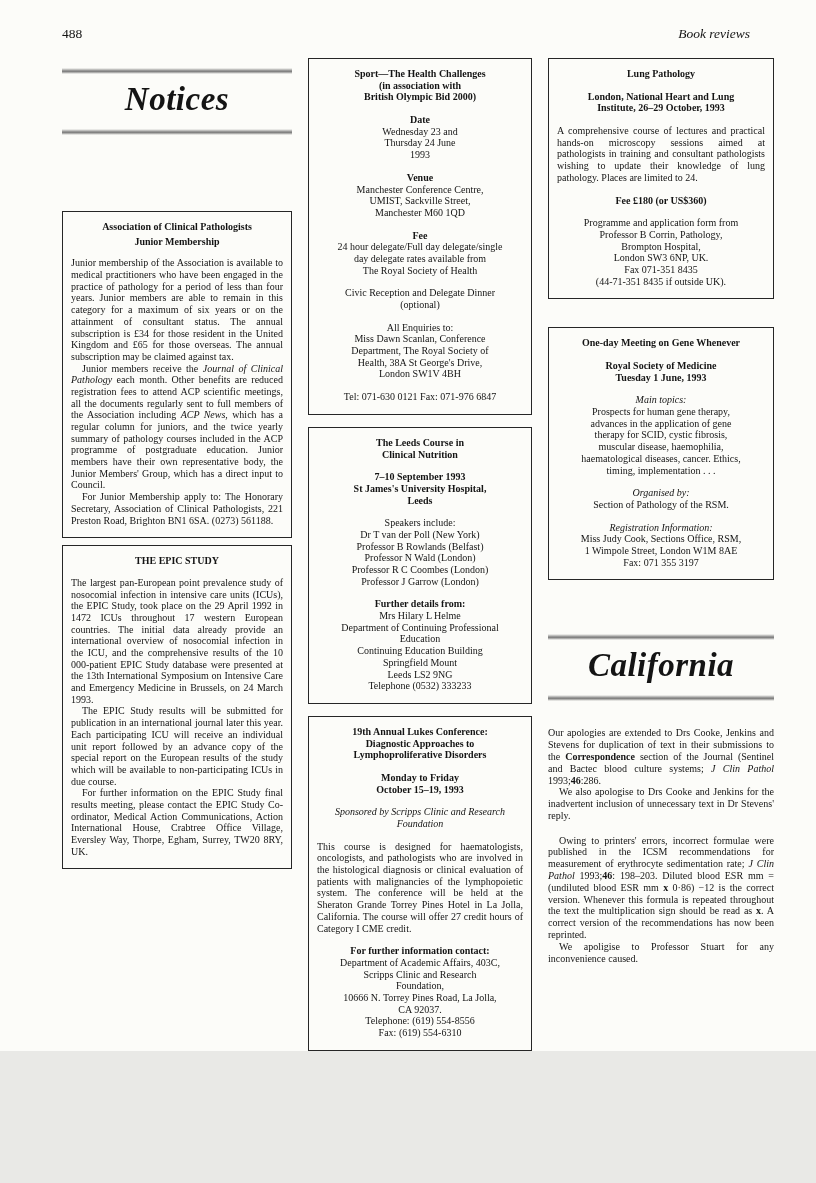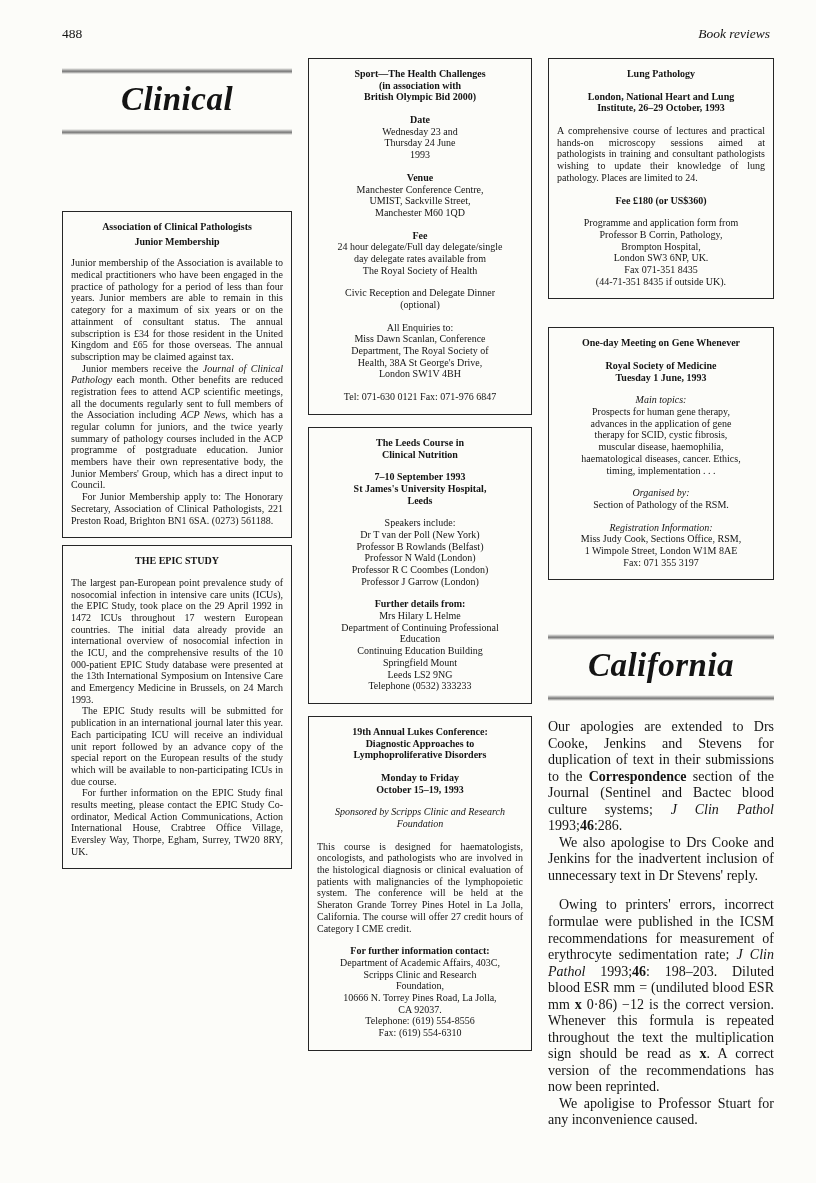--- a/index.html
+++ b/index.html
@@ -1,20 +1,20 @@
 <!DOCTYPE html>
 <html><head>
 <meta charset="utf-8">
 <style>
   * { margin:0; padding:0; box-sizing:border-box; }
   html,body { background:#e9e9e6; }
   body { font-family:"Liberation Serif", serif; color:#141414; }
   .page {
-    width:816px; height:1183px; background:#fcfcf9; margin:0 auto;
-    padding:26px 46px 20px 62px; overflow:hidden; position:relative;
+    width:816px; height:1051px; background:#fcfcf9; margin:0 auto;
+    padding:26px 66px 20px 62px; overflow:hidden; position:relative;
   }
   .pagehead { display:flex; justify-content:space-between; font-size:13.5px; }
   .pagenum { font-weight:normal; }
   .runhead { font-style:italic; }
   .cols { display:flex; gap:16px; margin-top:16px; align-items:flex-start; }
   .col1 { width:230px; flex:0 0 230px; }
   .col2 { width:224px; flex:0 0 224px; }
   .col3 { width:226px; flex:0 0 226px; }
 
   .heading-block { text-align:center; }
@@ -32,39 +32,39 @@
   .bold { font-weight:bold; }
   .blk { margin-top:11px; }
   .body-first { margin-top:10px; }
   p { margin:0; }
 
   .acp-box { margin-top:76px; }
   .epic-box { margin-top:7px; }
   .col2 .box + .box { margin-top:12px; }
   .gene-box { margin-top:28px; }
   .corrections-heading { margin-top:54px; }
-  .corrections-text { margin-top:18px; font-size:14px; line-height:1.18; }
+  .corrections-text { margin-top:26px; font-size:10px; line-height:1.18; }
   .gap-above { margin-top:13px; }
 </style>
 </head>
 <body>
 
 <div class="page">
 
   <div class="pagehead">
     <span class="pagenum">488</span>
     <span class="runhead">Book reviews</span>
   </div>
 
   <div class="cols">
 
     <div class="col col1">
       <div class="heading-block notices-heading">
         <div class="rule"></div>
-        <div class="bigtitle">Clinical</div>
+        <div class="bigtitle">Notices</div>
         <div class="rule"></div>
       </div>
 
       <div class="box acp-box">
         <div class="btitle">Association of Clinical Pathologists</div>
         <div class="btitle subtitle">Junior Membership</div>
         <p class="just body-first">Junior membership of the Association is available to medical practitioners who have been engaged in the practice of pathology for a period of less than four years. Junior members are able to remain in this category for a maximum of six years or on the attainment of consultant status. The annual subscription is £34 for those resident in the United Kingdom and £65 for those overseas. The annual subscription may be claimed against tax.</p>
         <p class="just indent"><span>Junior members receive the </span><span class="it">Journal of Clinical Pathology</span><span> each month. Other benefits are reduced registration fees to attend ACP scientific meetings, all the documents regularly sent to full members of the Association including </span><span class="it">ACP News</span><span>, which has a regular column for juniors, and the twice yearly summary of pathology courses included in the ACP programme of postgraduate education. Junior members have their own representative body, the Junior Members' Group, which has a direct input to Council.</span></p>
         <p class="just indent">For Junior Membership apply to: The Honorary Secretary, Association of Clinical Pathologists, 221 Preston Road, Brighton BN1 6SA. (0273) 561188.</p>
       </div>

